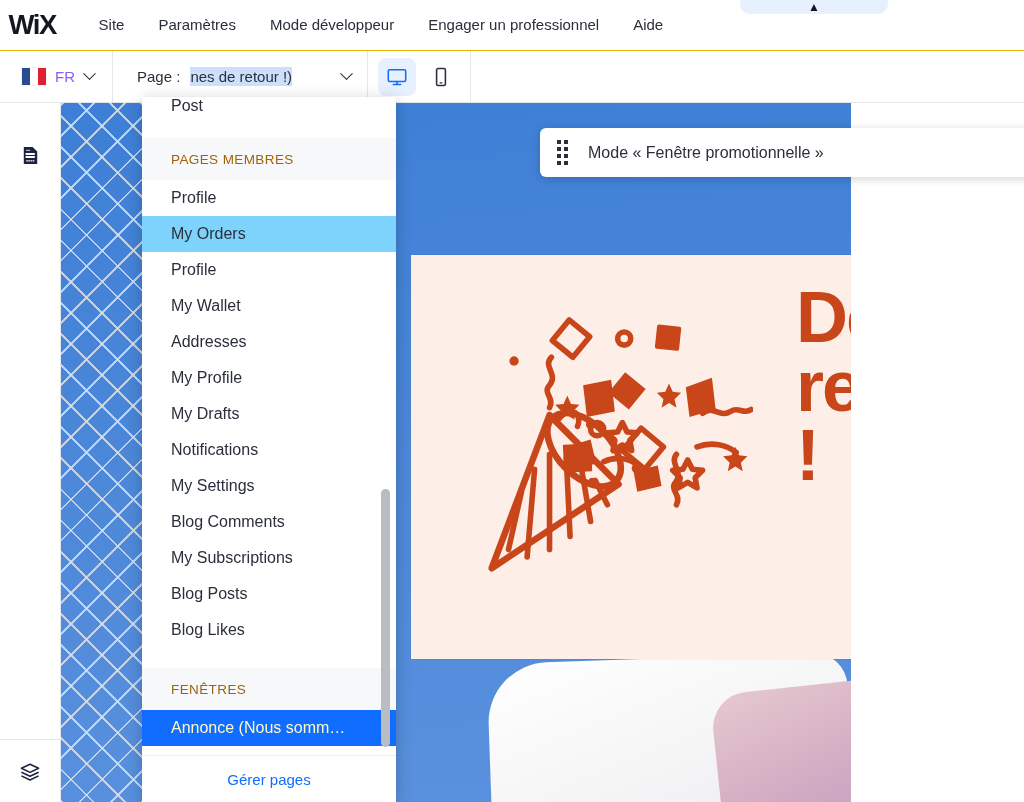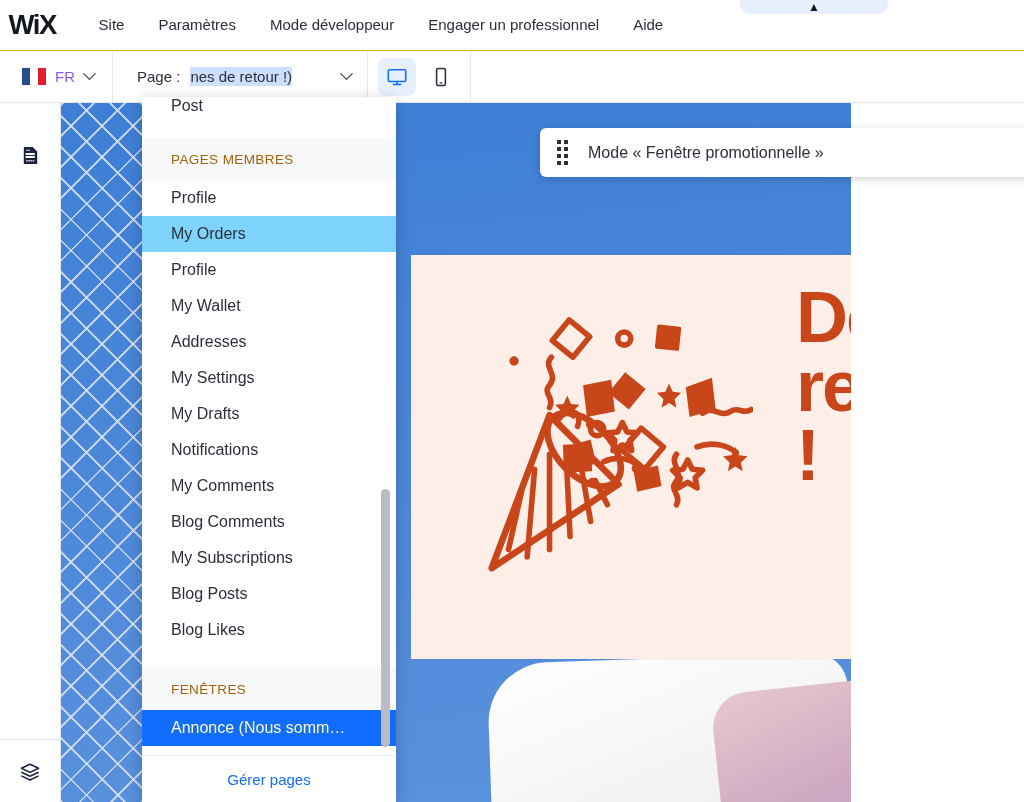--- a/index.html
+++ b/index.html
@@ -399,24 +399,24 @@
       <div class="dd-item" style="height:30px;align-items:flex-start;">Post</div>
       <div class="dd-gap"></div>
 
       <div class="dd-section">PAGES MEMBRES</div>
 
       <div class="dd-item">Profile</div>
       <div class="dd-item selected">My Orders</div>
       <div class="dd-item">Profile</div>
       <div class="dd-item">My Wallet</div>
       <div class="dd-item">Addresses</div>
-      <div class="dd-item">My Settings</div>
+      <div class="dd-item">My Profile</div>
       <div class="dd-item">My Drafts</div>
       <div class="dd-item">Notifications</div>
-      <div class="dd-item">My Comments</div>
+      <div class="dd-item">My Settings</div>
       <div class="dd-item">Blog Comments</div>
       <div class="dd-item">My Subscriptions</div>
       <div class="dd-item">Blog Posts</div>
       <div class="dd-item">Blog Likes</div>
 
       <div class="dd-gap" style="height:20px"></div>
 
       <div class="dd-section">FENÊTRES</div>
       <div class="dd-item active-blue">Annonce (Nous somm…</div>
 

